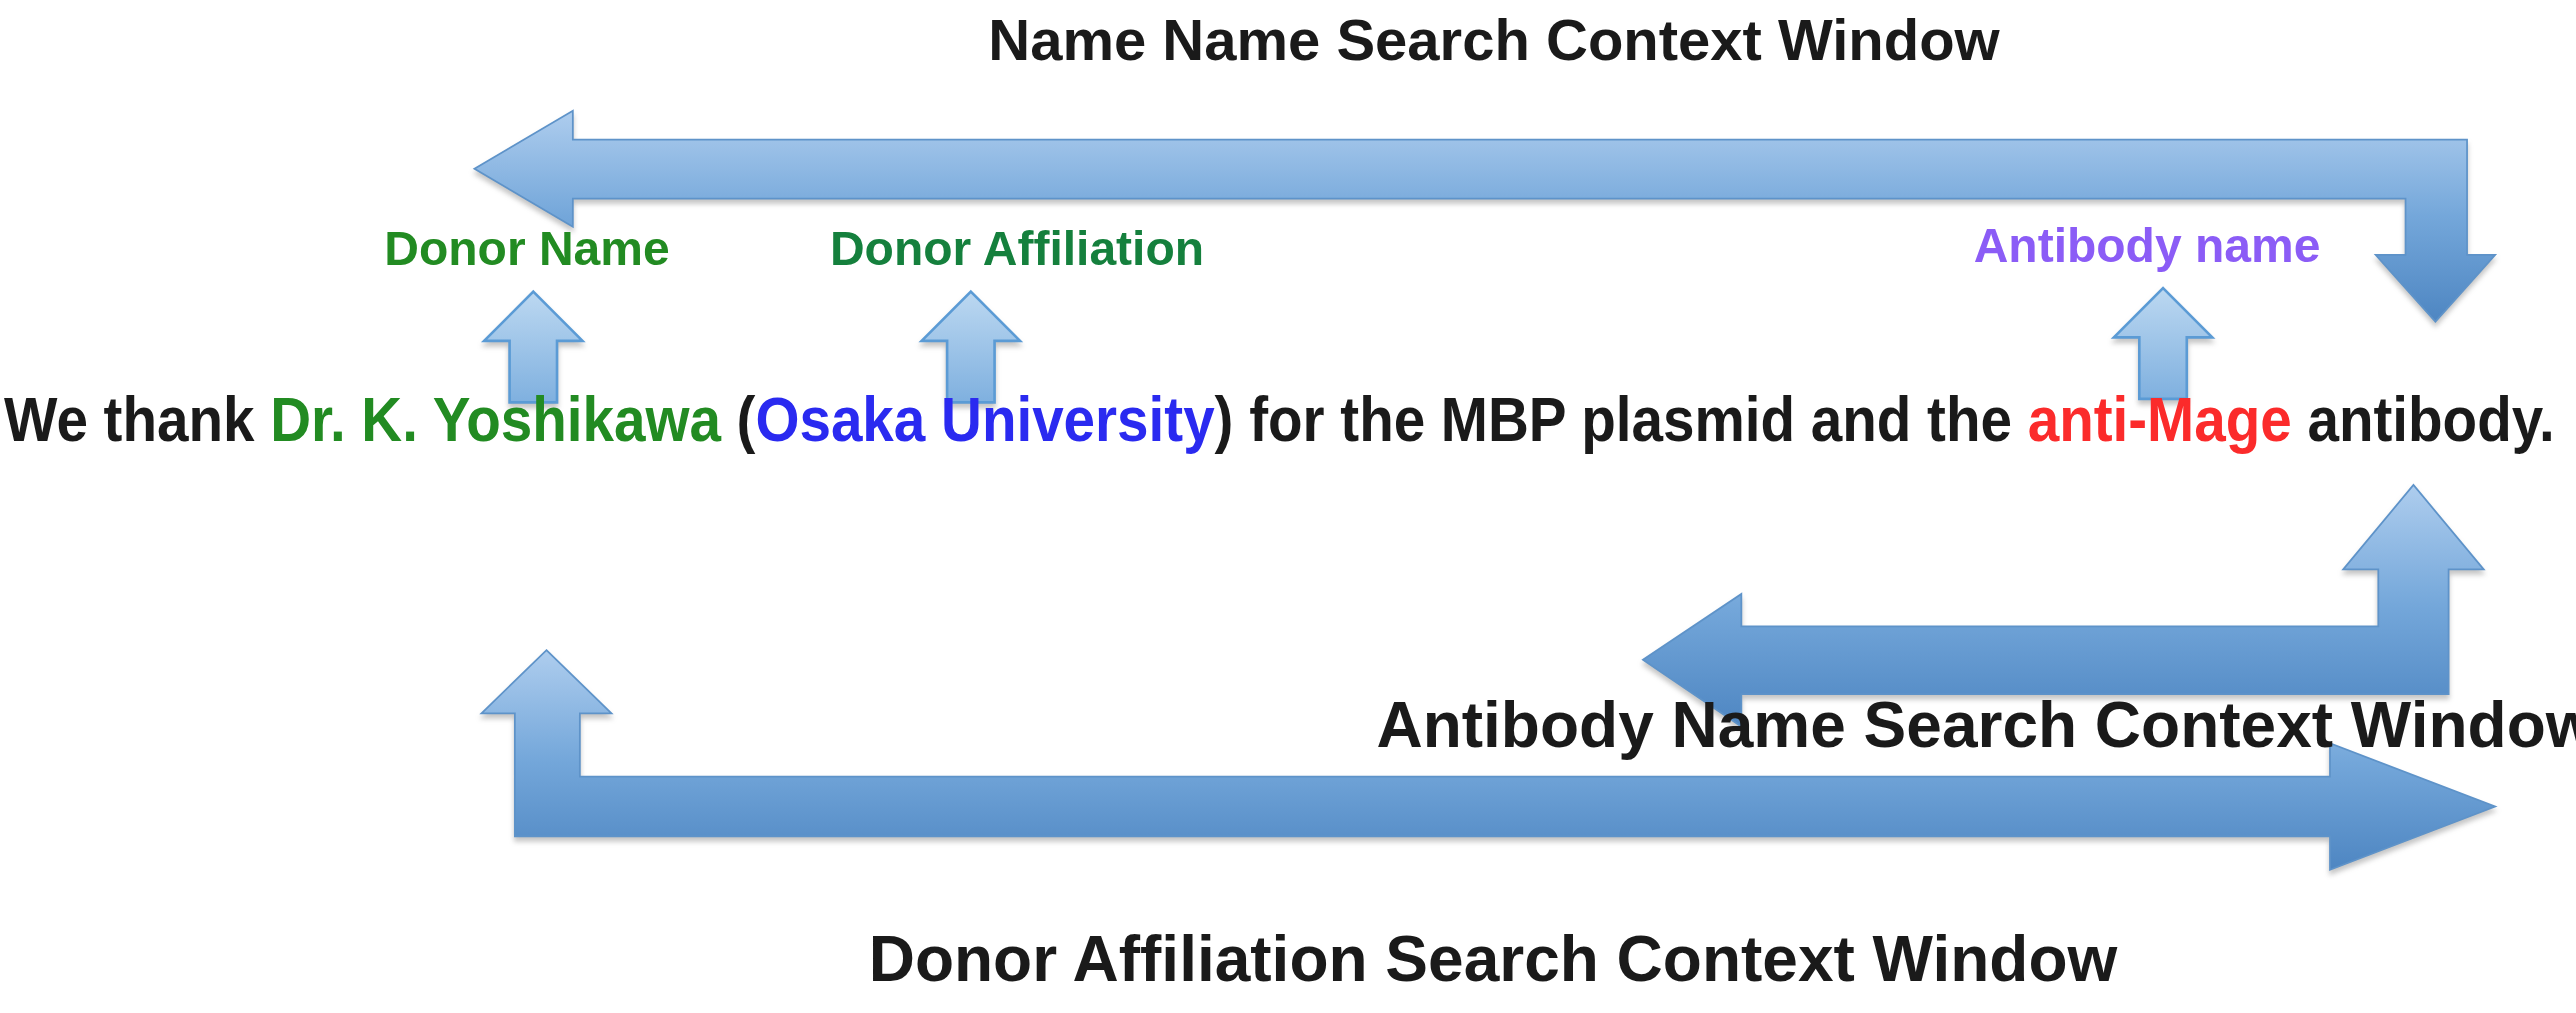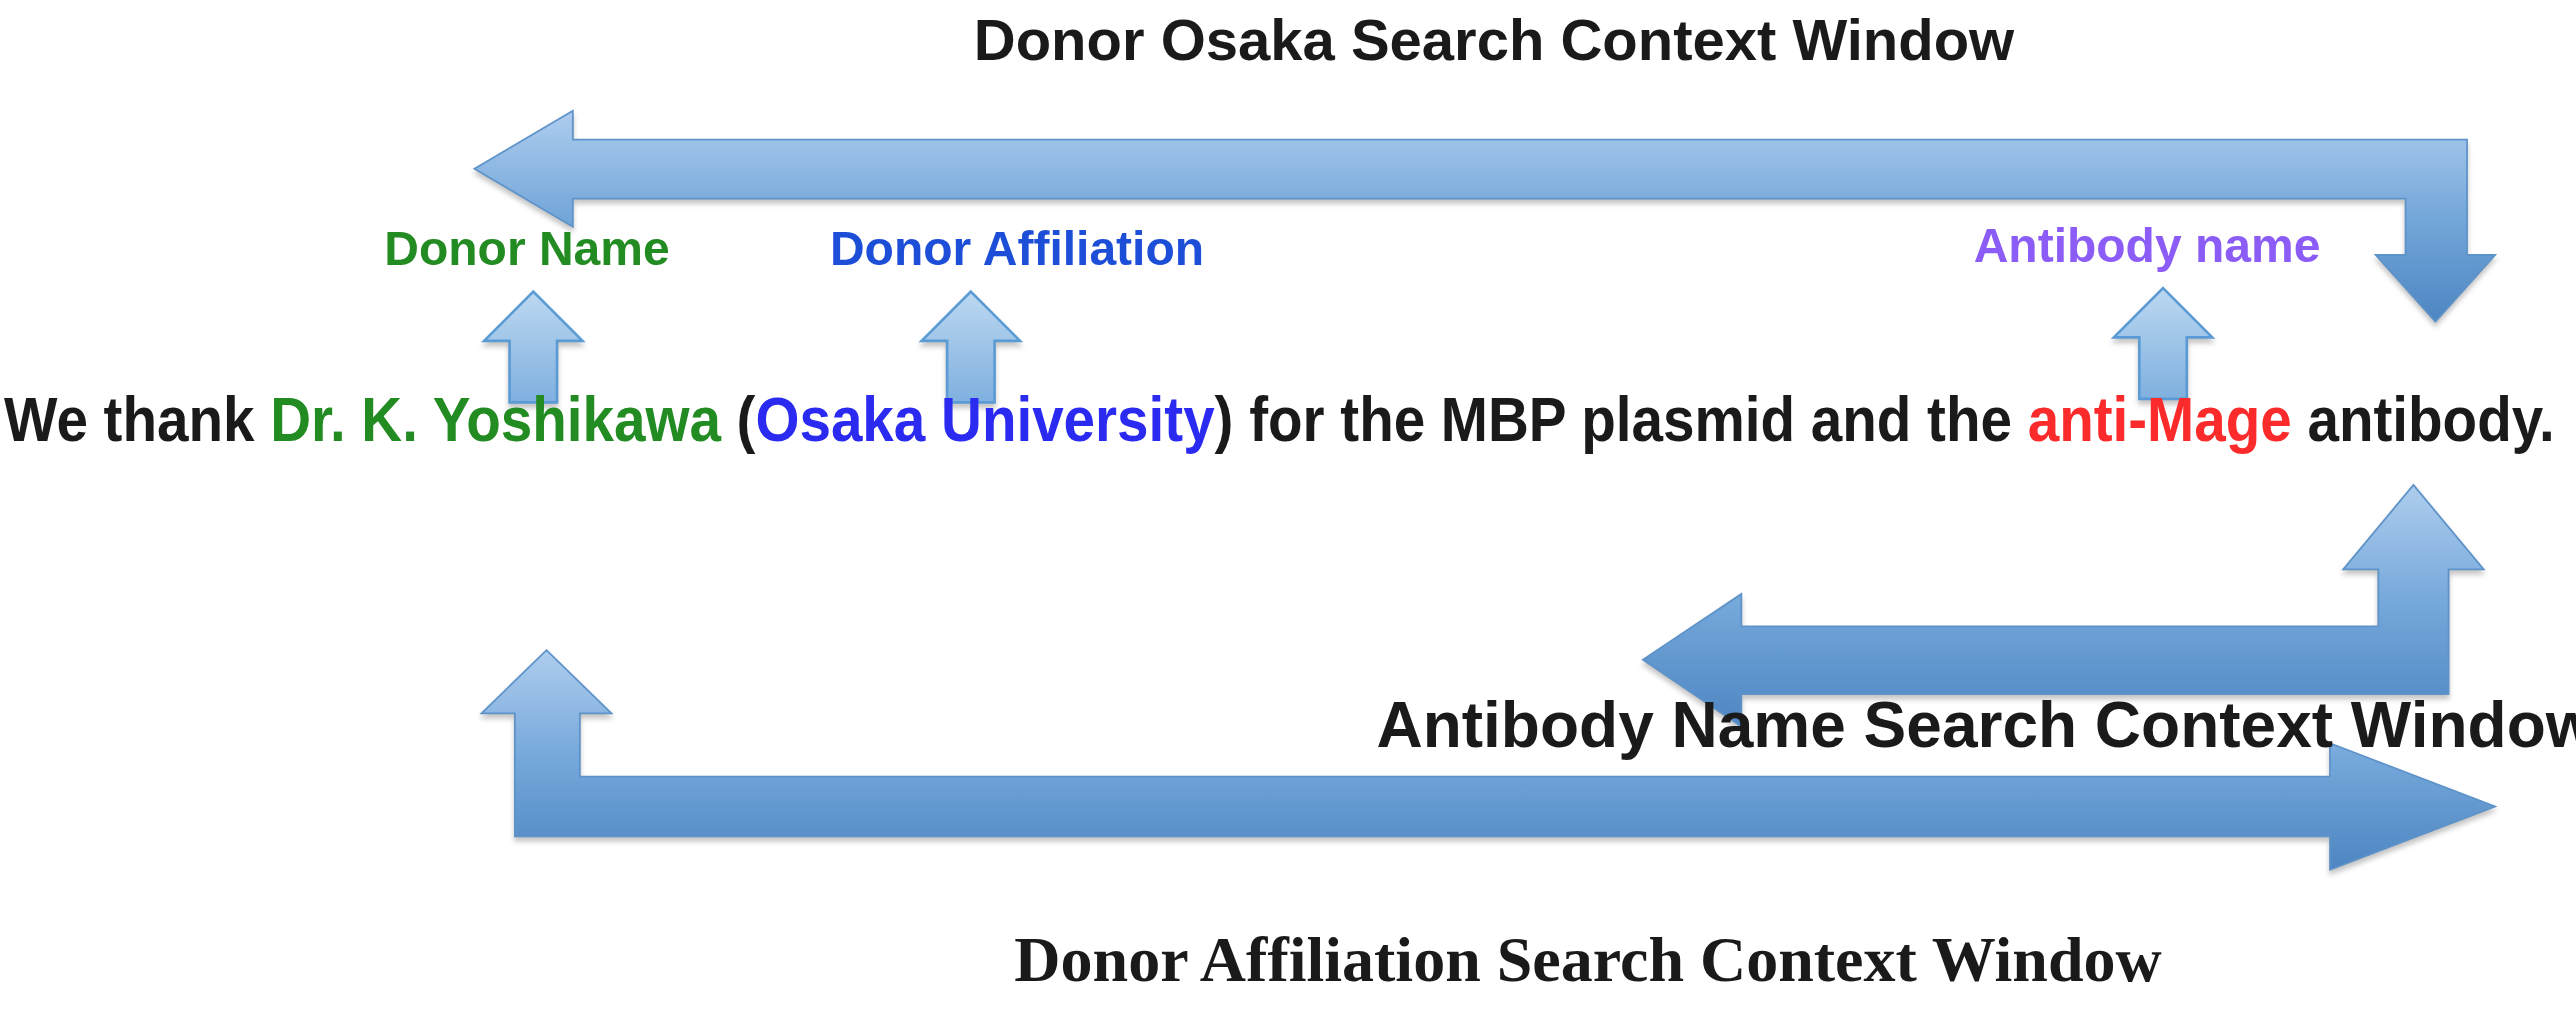--- a/index.html
+++ b/index.html
@@ -75,28 +75,28 @@
 
     <path fill="url(#gradBig)" stroke-width="2" d="M 622 740 L 696 812 L 660 812 L 660 884 L 2652 884 L 2652 846 L 2840 918 L 2652 990 L 2652 952 L 586 952 L 586 812 L 548 812 Z" stroke="#5E93C9"></path>
 
     <path fill="url(#gradSmall)" stroke-width="3" d="M 607 332 L 663 388 L 634 388 L 634 458 L 580 458 L 580 388 L 551 388 Z" stroke="#5B9BD5"></path>
 
     <path fill="url(#gradSmall)" stroke-width="3" d="M 1105 332 L 1161 388 L 1132 388 L 1132 458 L 1078 458 L 1078 388 L 1049 388 Z" stroke="#5B9BD5"></path>
 
     <path fill="url(#gradSmall)" stroke-width="3" d="M 2462 328 L 2518 384 L 2489 384 L 2489 454 L 2435 454 L 2435 384 L 2406 384 Z" stroke="#5B9BD5"></path>
   </svg>
 
-  <div class="txt window-title centered top" style="left:1494px; top:7px;">Donor Osaka Search Context Window</div>
+  <div class="txt window-title centered top" style="left:1494px; top:7px;">Name Name Search Context Window</div>
 
   <div class="txt window-title centered mid" style="left:1986px; top:689px;">Antibody Name Search Context Window</div>
 
-  <div class="txt window-title centered bottom" style="left:1588px; top:923px;font-family:Liberation Serif, serif;">Donor Affiliation Search Context Window</div>
+  <div class="txt window-title centered bottom" style="left:1493px; top:923px;">Donor Affiliation Search Context Window</div>
 
   <div class="txt entity-label centered" style="left: 527px; top: 221px; color: rgb(34, 139, 34);">Donor Name</div>
 
-  <div class="txt entity-label centered" style="left: 1017px; top: 221px; color: #1d4ed8; text-align: right;">Donor Affiliation</div>
+  <div class="txt entity-label centered" style="left: 1017px; top: 221px; color: #15803d; text-align: right;">Donor Affiliation</div>
 
   <div class="txt entity-label centered" style="left: 2147px; top: 218px; color: #8b5cf6;">Antibody name</div>
 
   <div class="txt sentence" style="left: 4.4px; top: 383px; transform: scaleX(0.898028);"><span style="color: rgb(26, 26, 26);">We thank </span><span style="color: rgb(34, 139, 34);">Dr. K. Yoshikawa</span><span style="color: rgb(26, 26, 26);"> (</span><span style="color: rgb(42, 42, 240);">Osaka University</span><span style="color: rgb(26, 26, 26);">) for the MBP plasmid and the </span><span style="color: rgb(251, 43, 43);">anti-Mage</span><span style="color: rgb(26, 26, 26);"> antibody.</span></div>
 
 </div>
 
 
 </body></html>

